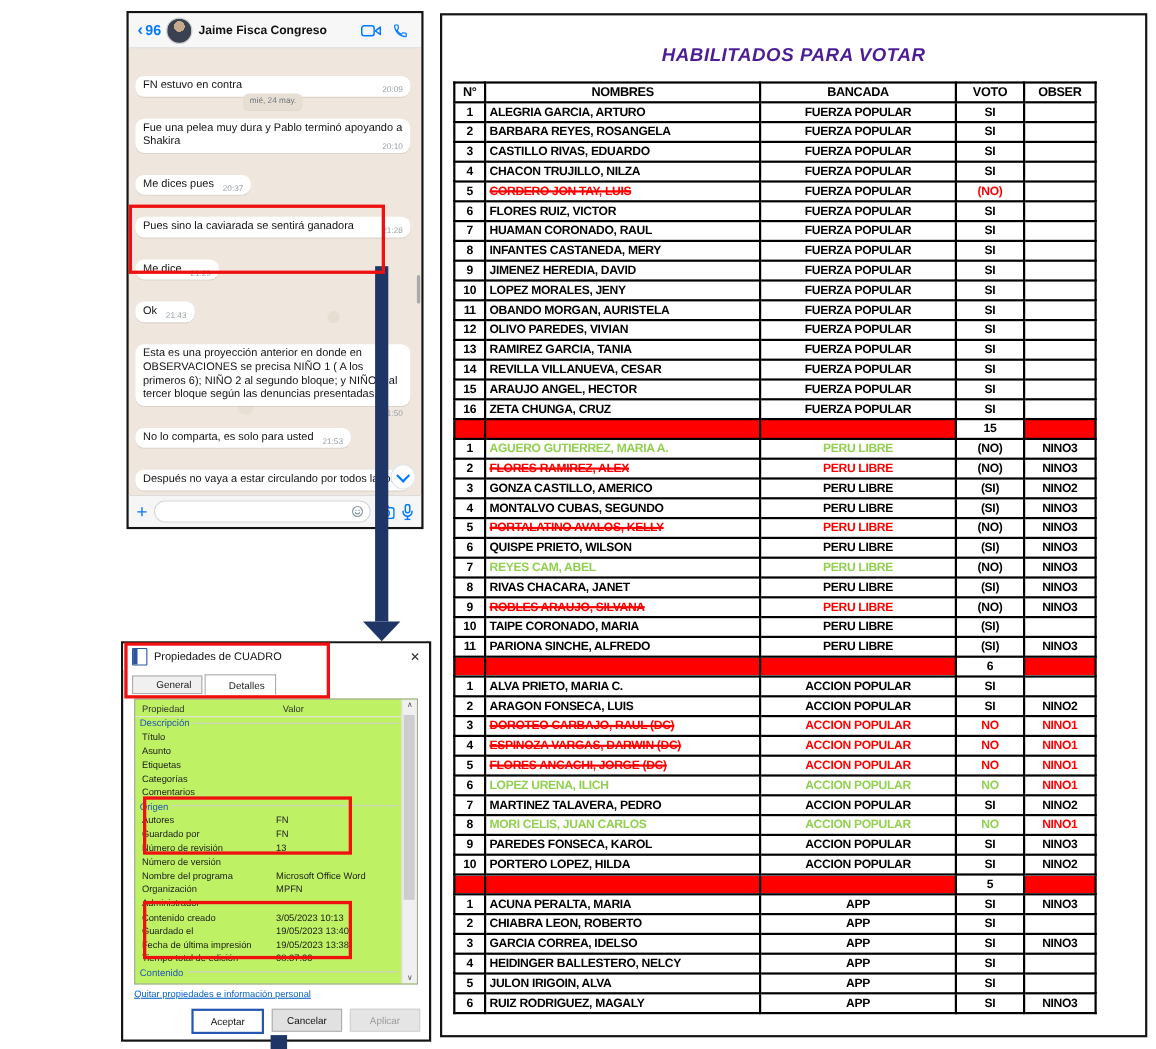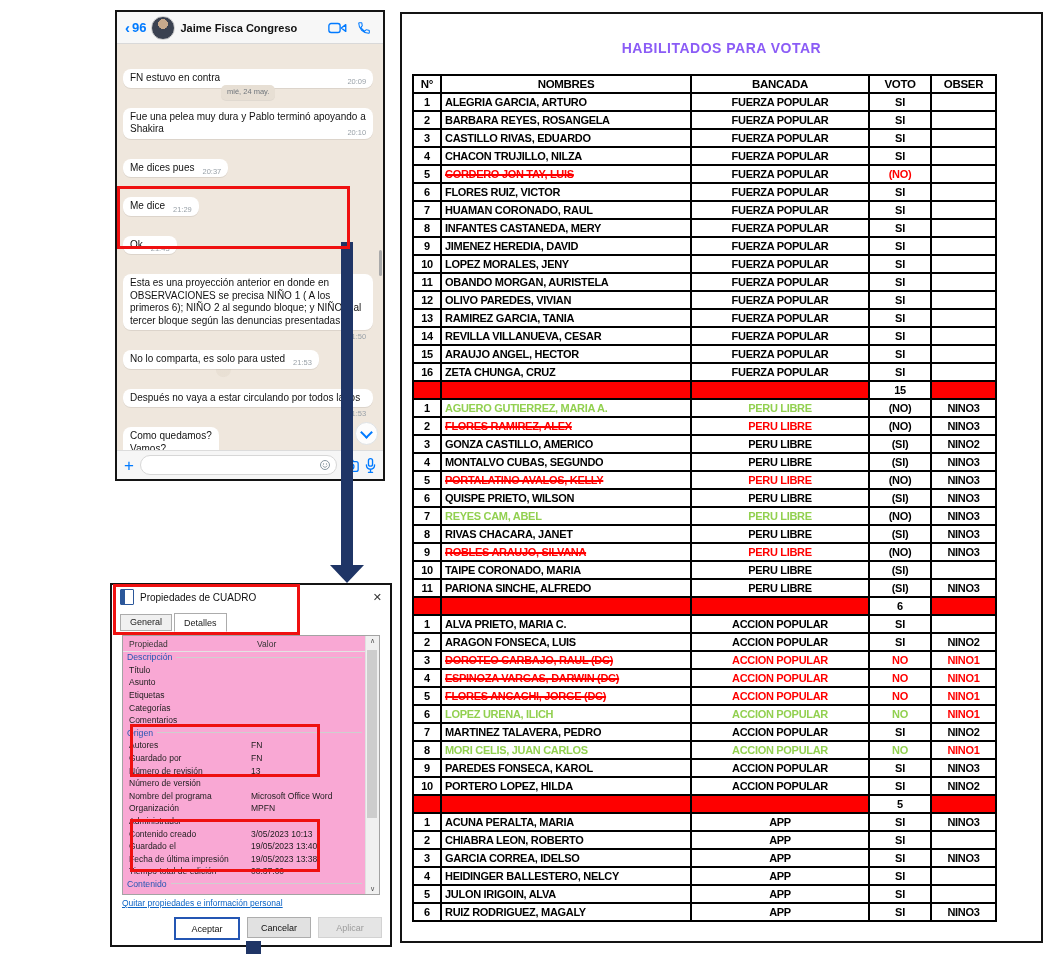--- a/index.html
+++ b/index.html
@@ -70,24 +70,24 @@
 
   
   .dlg{left:110px;top:583px;width:278px;height:360px;border:2px solid #141414;background:#fff;z-index:20;}
   .dlg-titlebar{position:absolute;left:0;top:0;right:0;height:24px;display:flex;align-items:center;
                 gap:6px;padding:0 8px;background:#fff;}
   .word-icon{width:12px;height:14px;background:#fff;border:1px solid #2b579a;border-radius:1px;position:relative;}
   .word-icon:before{content:"";position:absolute;left:0;top:0;bottom:0;width:4px;background:#2b579a;}
   .dlg-title{font-size:10px;color:#101010;flex:1;}
   .dlg-close{font-size:11px;color:#333;}
   .tabstrip{position:absolute;left:8px;top:26px;height:20px;display:flex;align-items:flex-end;gap:2px;}
-  .tab{font-size:9px;padding:2px 9px 3px 9px;border:1px solid #acacac;background:#f0f0f0;color:#222;}
+  .tab{font-size:9px;padding:2px 9px 3px 21px;border:1px solid #acacac;background:#f0f0f0;color:#222;}
   .tab.active{background:#fff;border-bottom-color:#fff;padding-top:4px;position:relative;top:1px;}
   .proplist{position:absolute;left:10px;top:50px;width:256px;height:258px;border:1px solid #a3a3a3;
-            overflow:hidden;background:#f9a8d4;}
+            overflow:hidden;background:#bef264;}
   .pl-header{height:15px;border-bottom:1px solid #e3e3e3;display:flex;font-size:8.5px;color:#333;
              align-items:center;}
   .pl-header .h1{padding-left:6px;width:128px;}
   .pl-rows{position:absolute;left:0;top:15px;right:13px;}
   .prop-row{height:12.6px;display:flex;font-size:8.5px;color:#1c1c1c;align-items:center;}
   .prop-row .lab{padding-left:6px;width:122px;white-space:nowrap;}
   .prop-row .val{white-space:nowrap;}
   .prop-sec{height:12.6px;display:flex;align-items:center;font-size:8.7px;color:#2456b3;}
   .prop-sec .sec-label{padding-left:4px;white-space:nowrap;}
   .prop-sec .sec-line{flex:1;border-top:1px solid #cfcfcf;margin:0 4px;}
@@ -101,22 +101,22 @@
   .btn{width:62px;height:19px;font-size:9px;display:flex;align-items:center;justify-content:center;
        background:#e1e1e1;border:1px solid #adadad;color:#111;}
   .btn.default{background:#fff;border:2px solid #2456b3;}
   .btn.disabled{color:#9b9b9b;background:#e5e5e5;border-color:#d2d2d2;}
   .rb-title{left:1px;top:-1px;width:181px;height:45px;}
   .rb-origin{left:18px;top:139px;width:184px;height:47px;}
   .rb-dates{left:18px;top:234px;width:184px;height:47px;}
 
   
   .table-panel{left:400px;top:12px;width:639px;height:927px;border:2px solid #141414;background:#fff;}
-  .tbl-title{position:absolute;left:0;right:0;top:26px;text-align:center;font-size:14px;
-             font-weight:bold;color:#8b5cf6;letter-spacing:.5px;}
+  .tbl-title{position:absolute;left:0;right:0;top:26px;text-align:center;font-size:17px;
+             font-weight:bold;color:#4c1d95;letter-spacing:.5px;font-style:italic;}
   .vote-table{position:absolute;left:10px;top:60px;border-collapse:collapse;table-layout:fixed;}
   .vote-table td,.vote-table th{border:2px solid #000;height:16px;padding:0 3px;
       font-size:11px;font-weight:bold;letter-spacing:-0.3px;overflow:hidden;white-space:nowrap;}
   .vote-table th{text-align:center;font-size:11.5px;}
   .td-n{text-align:center;}
   .td-name{text-align:left;}
   .td-banc,.td-voto,.td-obser{text-align:center;}
   .c-k{color:#000;} .c-r{color:#ff0000;} .c-g{color:#92d050;}
   .strike{text-decoration:line-through;text-decoration-thickness:2px;}
   .sep-red{background:#fe0000;}
@@ -143,20 +143,21 @@
       <svg width="14" height="14" viewBox="0 0 24 24">
           <path d="M6.6 10.8c1.5 2.9 3.8 5.2 6.7 6.7l2.2-2.2c.3-.3.7-.4 1-.2 1.1.4 2.4.6 3.6.6.6 0 1 .4 1 1V20c0 .6-.4 1-1 1C10.7 21 3 13.3 3 3.9c0-.6.4-1 1-1h3.4c.6 0 1 .4 1 1 0 1.3.2 2.5.6 3.6.1.4 0 .7-.2 1l-2.2 2.3z" fill="none" stroke="#007AFF" stroke-width="1.8"></path>
         </svg>
     </span>
   </div>
 
   <div class="wa-body">
       <div class="bubble wide"><span>FN estuvo en contra</span><span class="msg-time">20:09</span><span class="date-chip chip-overlap">mié, 24 may.</span></div>
       <div class="bubble wide"><span>Fue una pelea muy dura y Pablo terminó apoyando a Shakira</span><span class="msg-time">20:10</span></div>
       <div class="bubble"><span>Me dices pues</span><span class="msg-time">20:37</span></div>
+      <div class="bubble wide"><span>Pues sino la caviarada se sentirá ganadora</span><span class="msg-time">21:28</span></div>
       <div class="bubble"><span>Me dice</span><span class="msg-time">21:29</span></div>
       <div class="bubble"><span>Ok</span><span class="msg-time">21:43</span></div>
       <div class="bubble wide"><span>Esta es una proyección anterior en donde en OBSERVACIONES se precisa NIÑO 1 ( A los primeros 6); NIÑO 2 al segundo bloque; y NIÑO 3 al tercer bloque según las denuncias presentadas.</span><span class="msg-time">21:50</span></div>
       <div class="bubble"><span>No lo comparta, es solo para usted</span><span class="msg-time">21:53</span></div>
       <div class="bubble wide"><span>Después no vaya a estar circulando por todos lados</span><span class="msg-time">21:53</span></div>
       <div class="bubble"><span>Como quedamos?
 Vamos?</span><span class="msg-time">22:24</span></div>
       <div class="date-chip chip-flow">jue, 25 may.</div>
       <div class="bubble partial"><span>Buenos días</span></div>
     </div>

